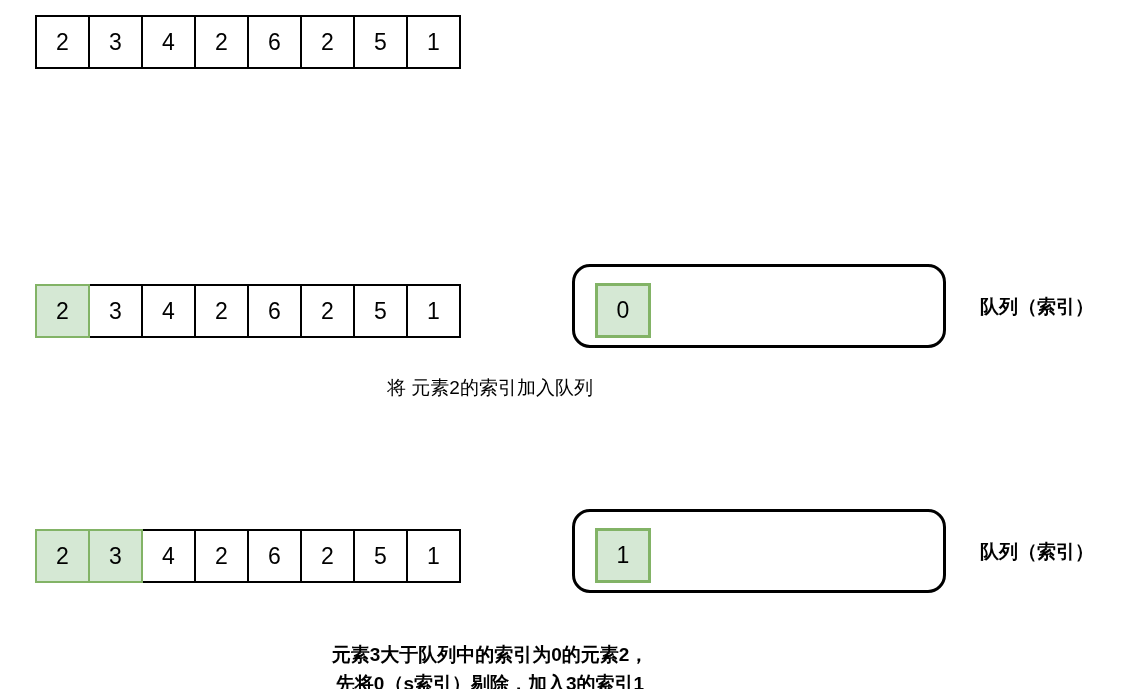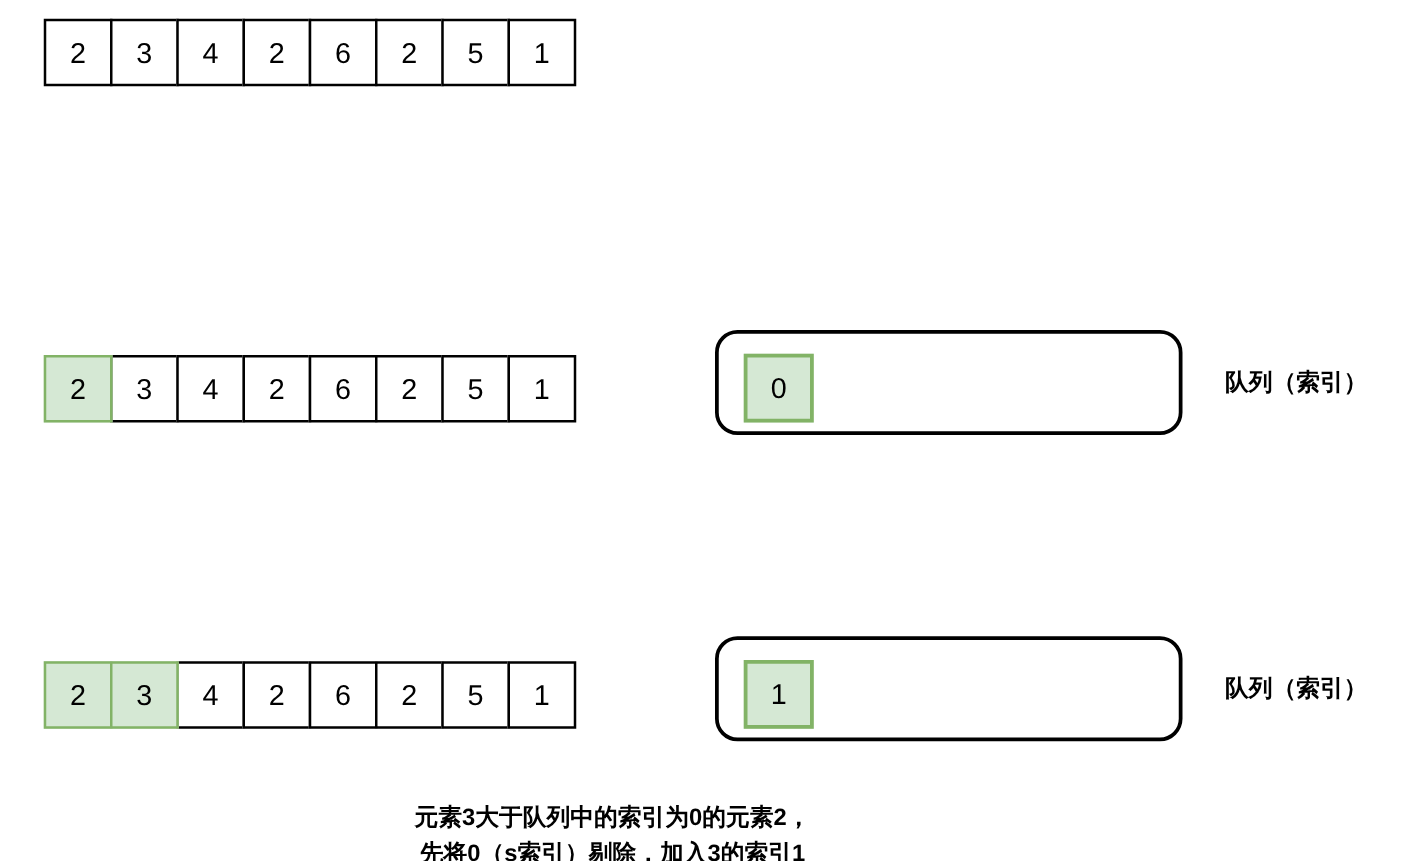--- a/index.html
+++ b/index.html
@@ -126,20 +126,21 @@
     <div class="cell">5</div>
     <div class="cell">1</div>
   </div>
 
   <div class="queue" style="left:572px; top:264px;">
     <div class="queue-cell">0</div>
   </div>
 
   <div class="side-label" style="left:980px; top:297px;">队列（索引）</div>
 
+  <div class="caption" style="left:490px; top:373px;">将 元素2的索引加入队列</div>
 
   <div class="array" style="left:35px; top:529px;">
     <div class="cell hl">2</div>
     <div class="cell hl">3</div>
     <div class="cell">4</div>
     <div class="cell">2</div>
     <div class="cell">6</div>
     <div class="cell">2</div>
     <div class="cell">5</div>
     <div class="cell">1</div>

